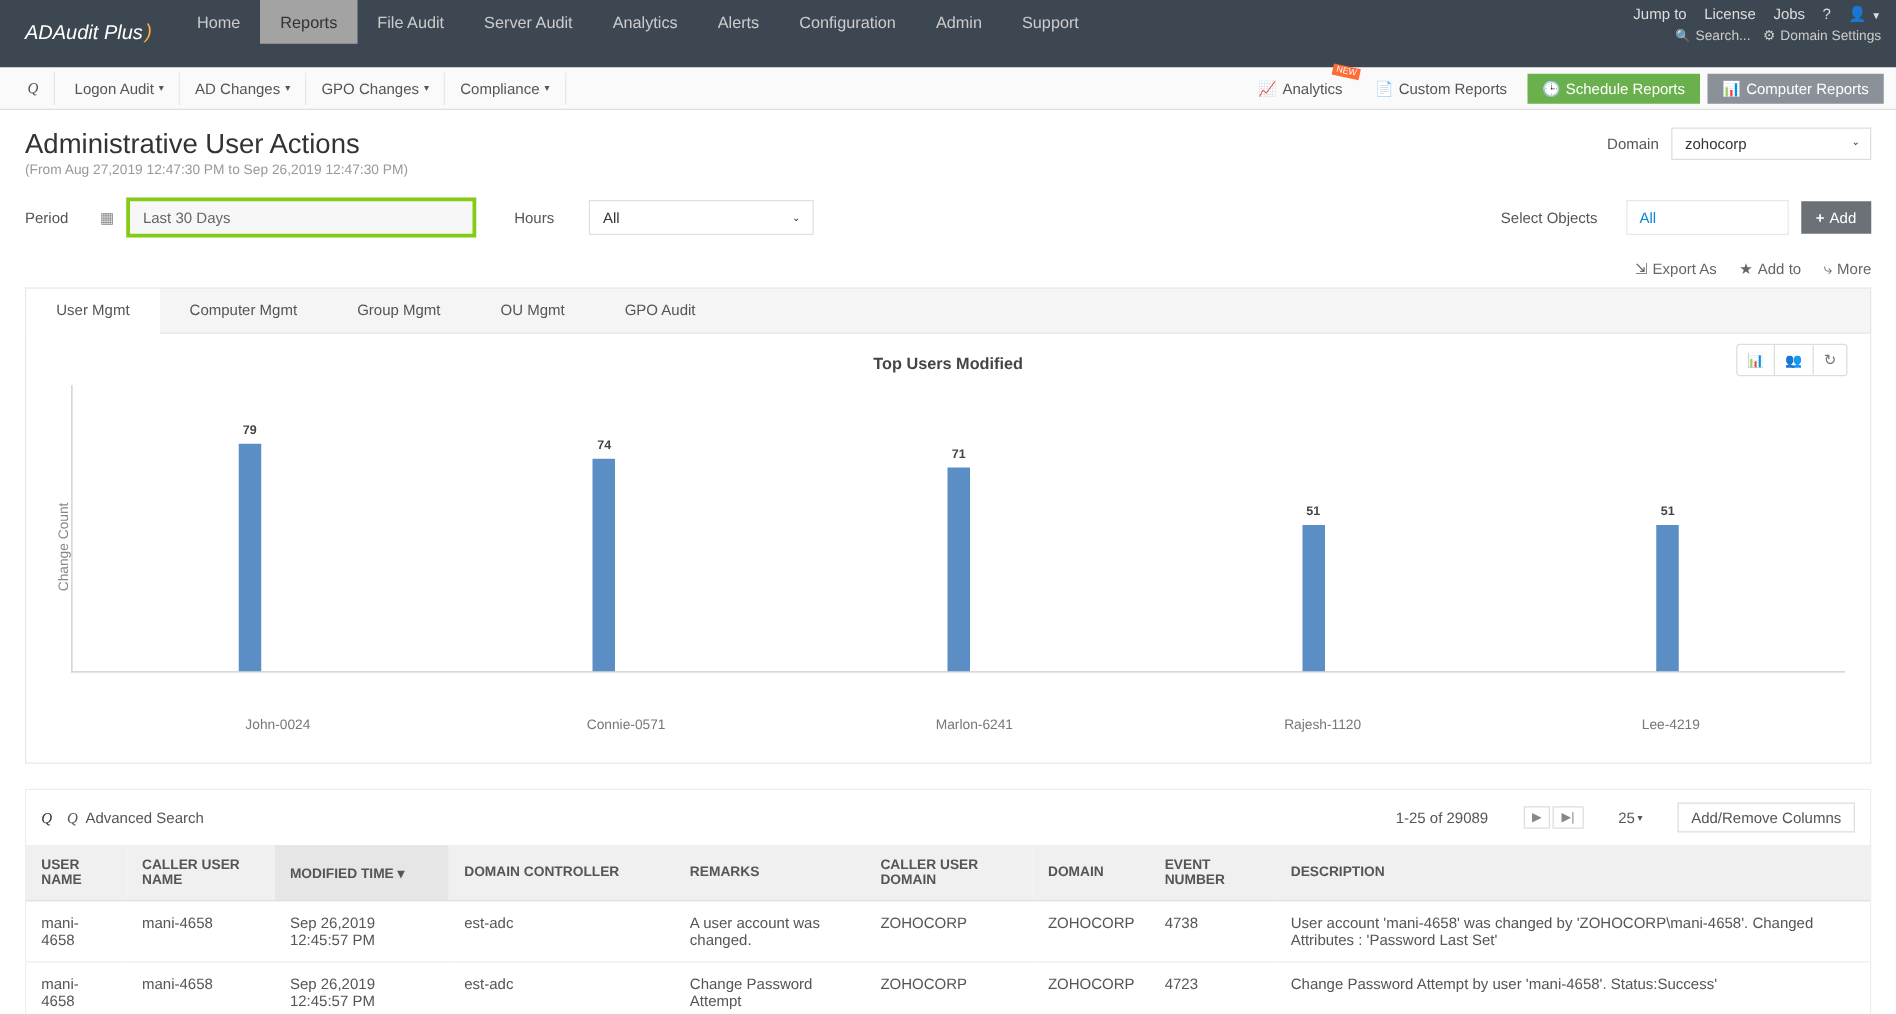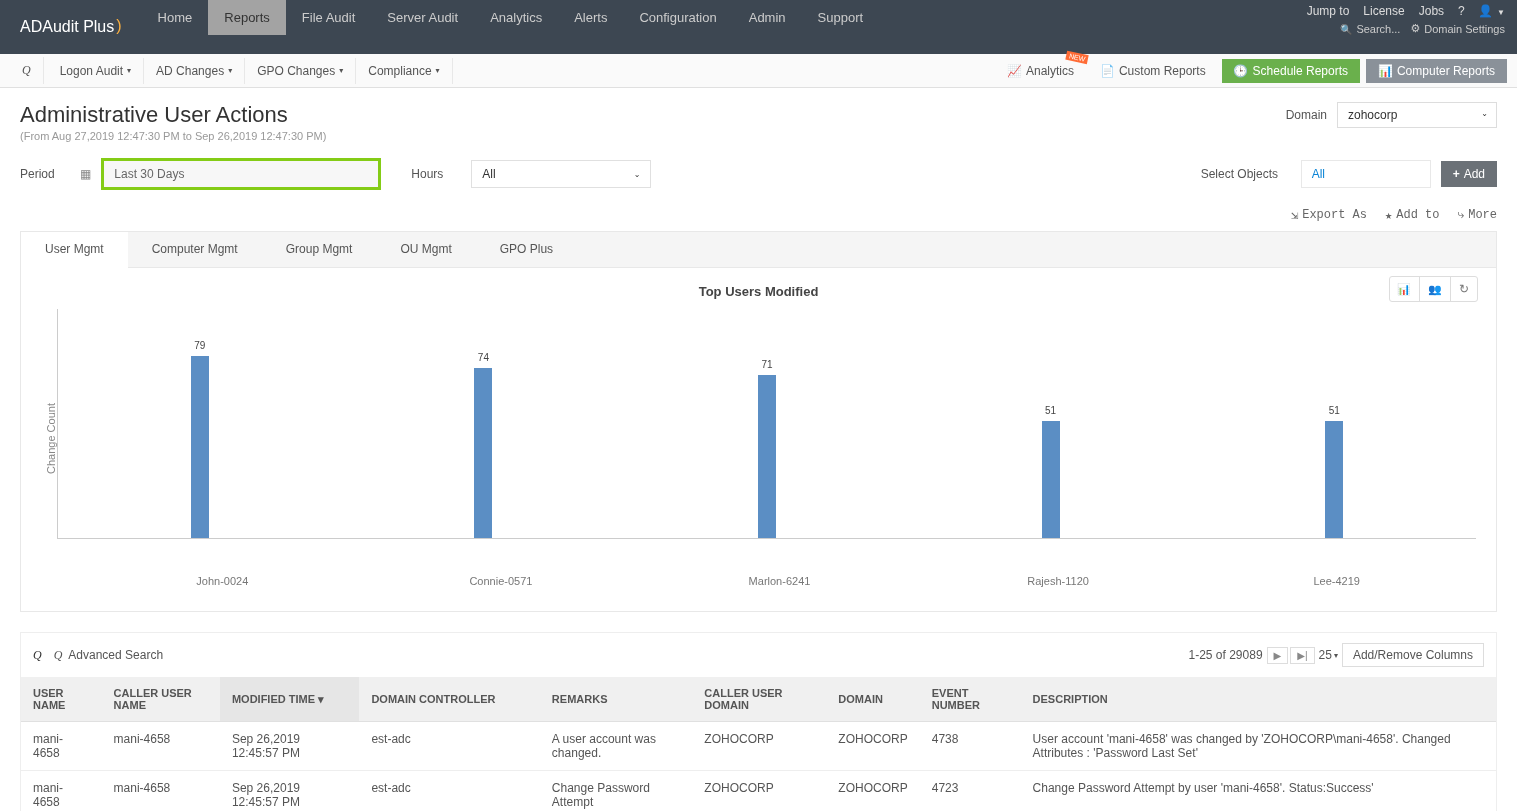--- a/index.html
+++ b/index.html
@@ -1,20 +1,20 @@
 <!DOCTYPE html>
 <html><head>
 <meta charset="utf-8">
 <style>
 * { margin: 0; padding: 0; box-sizing: border-box; }
 body { font-family: -apple-system, BlinkMacSystemFont, "Segoe UI", Arial, sans-serif; font-size: 12px; color: #333; background: #fff; }
 
 
 .top-header { background: #3d4752; color: #fff; height: 54px; display: flex; align-items: stretch; }
-.logo { padding: 12px 20px; display: flex; align-items: center; font-size: 16px; font-weight: 500; }
+.logo { padding: 12px 20px; display: flex; align-items: center; font-size: 16px; font-weight: 500; font-style: italic; }
 .logo-accent { color: #fbb040; margin-left: 2px; position: relative; top: -1px; }
 .main-nav { display: flex; align-items: flex-start; }
 .main-nav-item { padding: 10px 16px 10px 16px; cursor: pointer; color: #ccc; font-size: 13px; }
 .main-nav-item.active { background: #a3a3a3; color: #333; }
 .top-right { margin-left: auto; display: flex; flex-direction: column; align-items: flex-end; padding: 4px 12px 0 0; }
 .top-right-row1 { display: flex; align-items: center; gap: 14px; font-size: 12px; }
 .top-right-row1 span, .top-right-row1 a { color: #ddd; cursor: pointer; }
 .top-right-row2 { display: flex; align-items: center; gap: 10px; margin-top: 4px; font-size: 11px; }
 .search-box { display: flex; align-items: center; color: #ccc; gap: 4px; }
 .domain-settings-link { display: flex; align-items: center; gap: 4px; color: #ccc; cursor: pointer; }
@@ -43,48 +43,48 @@
 .filters-row { padding: 8px 20px 8px 20px; display: flex; align-items: center; gap: 30px; }
 .filter-group { display: flex; align-items: center; gap: 10px; }
 .filter-label { color: #555; min-width: 50px; }
 .period-input { border: 3px solid #84cc16; background: #f7f7f7; padding: 6px 10px; min-width: 280px; color: #666; display: flex; align-items: center; gap: 8px; }
 .hours-select { border: 1px solid #e0e0e0; padding: 6px 10px; min-width: 180px; background: #fff; display: flex; justify-content: space-between; align-items: center; cursor: pointer; }
 .objects-value { color: #0a84d6; cursor: pointer; padding: 6px 10px; min-width: 130px; border: 1px solid #e8e8e8; }
 .btn-add { background: #6b7177; color: #fff; padding: 6px 12px; cursor: pointer; display: flex; align-items: center; gap: 4px; }
 
 
 .toolbar-row { padding: 10px 20px 4px 20px; display: flex; justify-content: flex-end; gap: 18px; color: #666; }
-.toolbar-item { display: flex; align-items: flex-start; gap: 4px; cursor: pointer; font-family: Liberation Mono, monospace; }
+.toolbar-item { display: flex; align-items: flex-start; gap: 4px; cursor: pointer; }
 
 
 .mgmt-tabs { background: #f5f5f5; border: 1px solid #e8e8e8; margin: 4px 20px 0 20px; display: flex; }
 .mgmt-tab { padding: 10px 24px; cursor: pointer; color: #555; font-size: 12px; }
 .mgmt-tab.active { background: #fff; border-bottom: 2px solid #fff; margin-bottom: -1px; }
 
 
 .chart-container { margin: 0 20px; border: 1px solid #e8e8e8; border-top: none; padding: 10px 20px 20px 20px; position: relative; }
 .chart-title { text-align: center; font-weight: 600; font-size: 13px; color: #444; padding: 6px 0 10px 0; }
 .chart-actions { position: absolute; right: 18px; top: 8px; display: flex; border: 1px solid #ddd; border-radius: 3px; overflow: hidden; }
 .chart-action-btn { padding: 5px 8px; cursor: pointer; color: #777; border-left: 1px solid #ddd; }
 .chart-action-btn:first-child { border-left: none; }
 .chart-body { display: flex; height: 260px; }
 .y-axis-label { writing-mode: vertical-rl; transform: rotate(180deg); color: #888; font-size: 11px; text-align: center; padding-right: 4px; }
 .y-axis { display: flex; flex-direction: column; justify-content: space-between; align-items: flex-end; padding-right: 8px; color: #888; font-size: 11px; height: 230px; }
 .plot-area { flex: 1; position: relative; height: 230px; border-left: 1px solid #ccc; border-bottom: 1px solid #ccc; }
 .bar-wrap { position: absolute; bottom: 0; width: 18px; transform: translateX(-50%); }
 .bar { width: 100%; background: #5b8ec4; }
-.bar-label { position: absolute; top: -16px; left: 50%; transform: translateX(-50%); font-size: 10px; font-weight: 400; color: #444; }
+.bar-label { position: absolute; top: -16px; left: 50%; transform: translateX(-50%); font-size: 10px; font-weight: 700; color: #444; }
 .x-labels { display: flex; margin-left: 42px; margin-top: 6px; position: relative; height: 16px; }
 .x-label { position: absolute; transform: translateX(-50%); color: #777; font-size: 11px; }
 
 
 .table-section { margin: 20px 20px 0 20px; border: 1px solid #eee; }
 .table-toolbar { display: flex; align-items: center; padding: 10px 12px; gap: 12px; }
 .adv-search { display: flex; align-items: center; gap: 6px; color: #555; cursor: pointer; }
-.table-toolbar-right { margin-left: auto; display: flex; align-items: center; gap: 4px; color: #555; }
+.table-toolbar-right { margin-left: auto; display: flex; align-items: center; gap: 28px; color: #555; }
 .pager { display: flex; align-items: center; gap: 2px; }
 .pager-btn { border: 1px solid #ddd; padding: 2px 6px; cursor: pointer; color: #888; font-size: 10px; }
 .page-size { display: flex; align-items: center; gap: 2px; cursor: pointer; }
 .add-cols-btn { border: 1px solid #ddd; padding: 4px 10px; cursor: pointer; color: #555; }
 
 table.data-table { width: 100%; border-collapse: collapse; }
 table.data-table thead th { background: #f0f0f0; text-align: left; padding: 10px 12px; font-size: 11px; font-weight: 600; color: #555; border-bottom: 1px solid #e0e0e0; }
 table.data-table thead th.sorted { background: #e6e6e6; }
 table.data-table tbody td { padding: 10px 12px; font-size: 12px; color: #555; border-bottom: 1px solid #eee; vertical-align: top; }
 
@@ -218,21 +218,21 @@
       <span class="icon tree-icon"></span>
       <span>More</span>
     </span>
 </div>
 
 <div class="mgmt-tabs" id="mgmt-tabs">
     <div class="mgmt-tab active">User Mgmt</div>
     <div class="mgmt-tab">Computer Mgmt</div>
     <div class="mgmt-tab">Group Mgmt</div>
     <div class="mgmt-tab">OU Mgmt</div>
-    <div class="mgmt-tab">GPO Plus</div>
+    <div class="mgmt-tab">GPO Audit</div>
   </div>
 
 <div class="chart-container">
   <div class="chart-title">Top Users Modified</div>
   <div class="chart-actions">
     <span class="chart-action-btn"><span class="icon chart-icon"></span></span>
     <span class="chart-action-btn"><span class="icon people-icon"></span></span>
     <span class="chart-action-btn"><span class="icon refresh-icon"></span></span>
   </div>
   <div class="chart-body">

